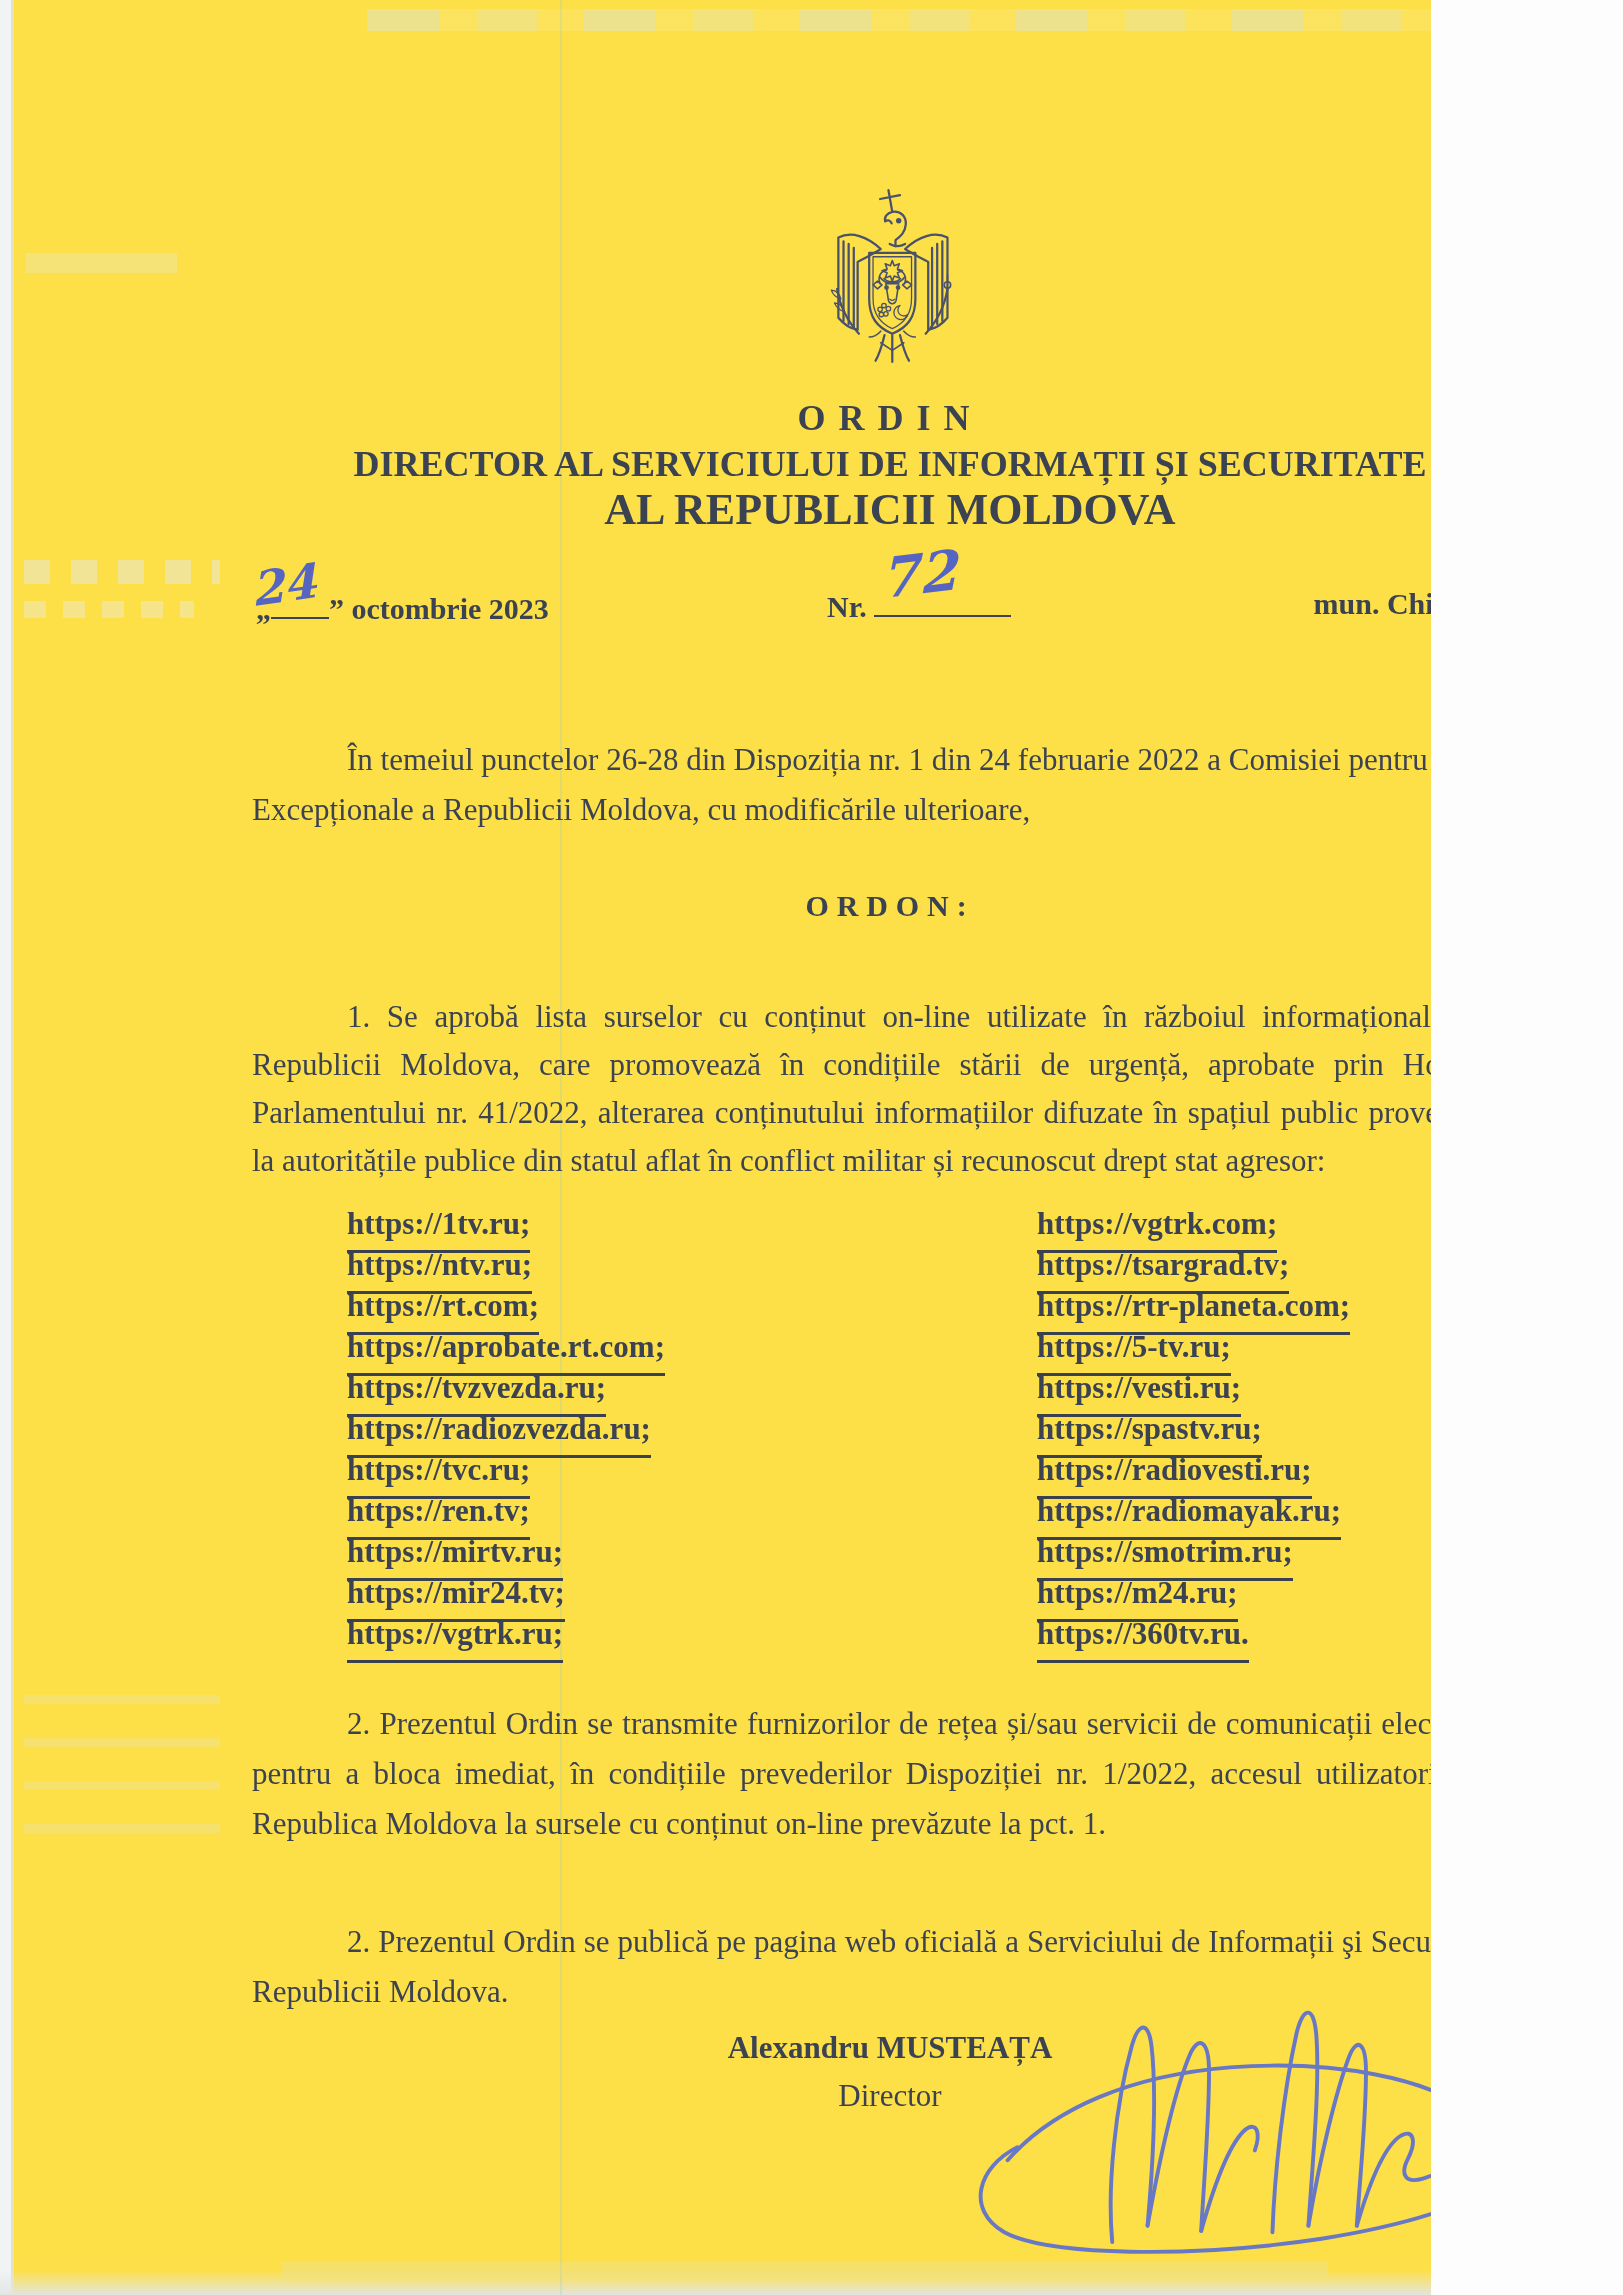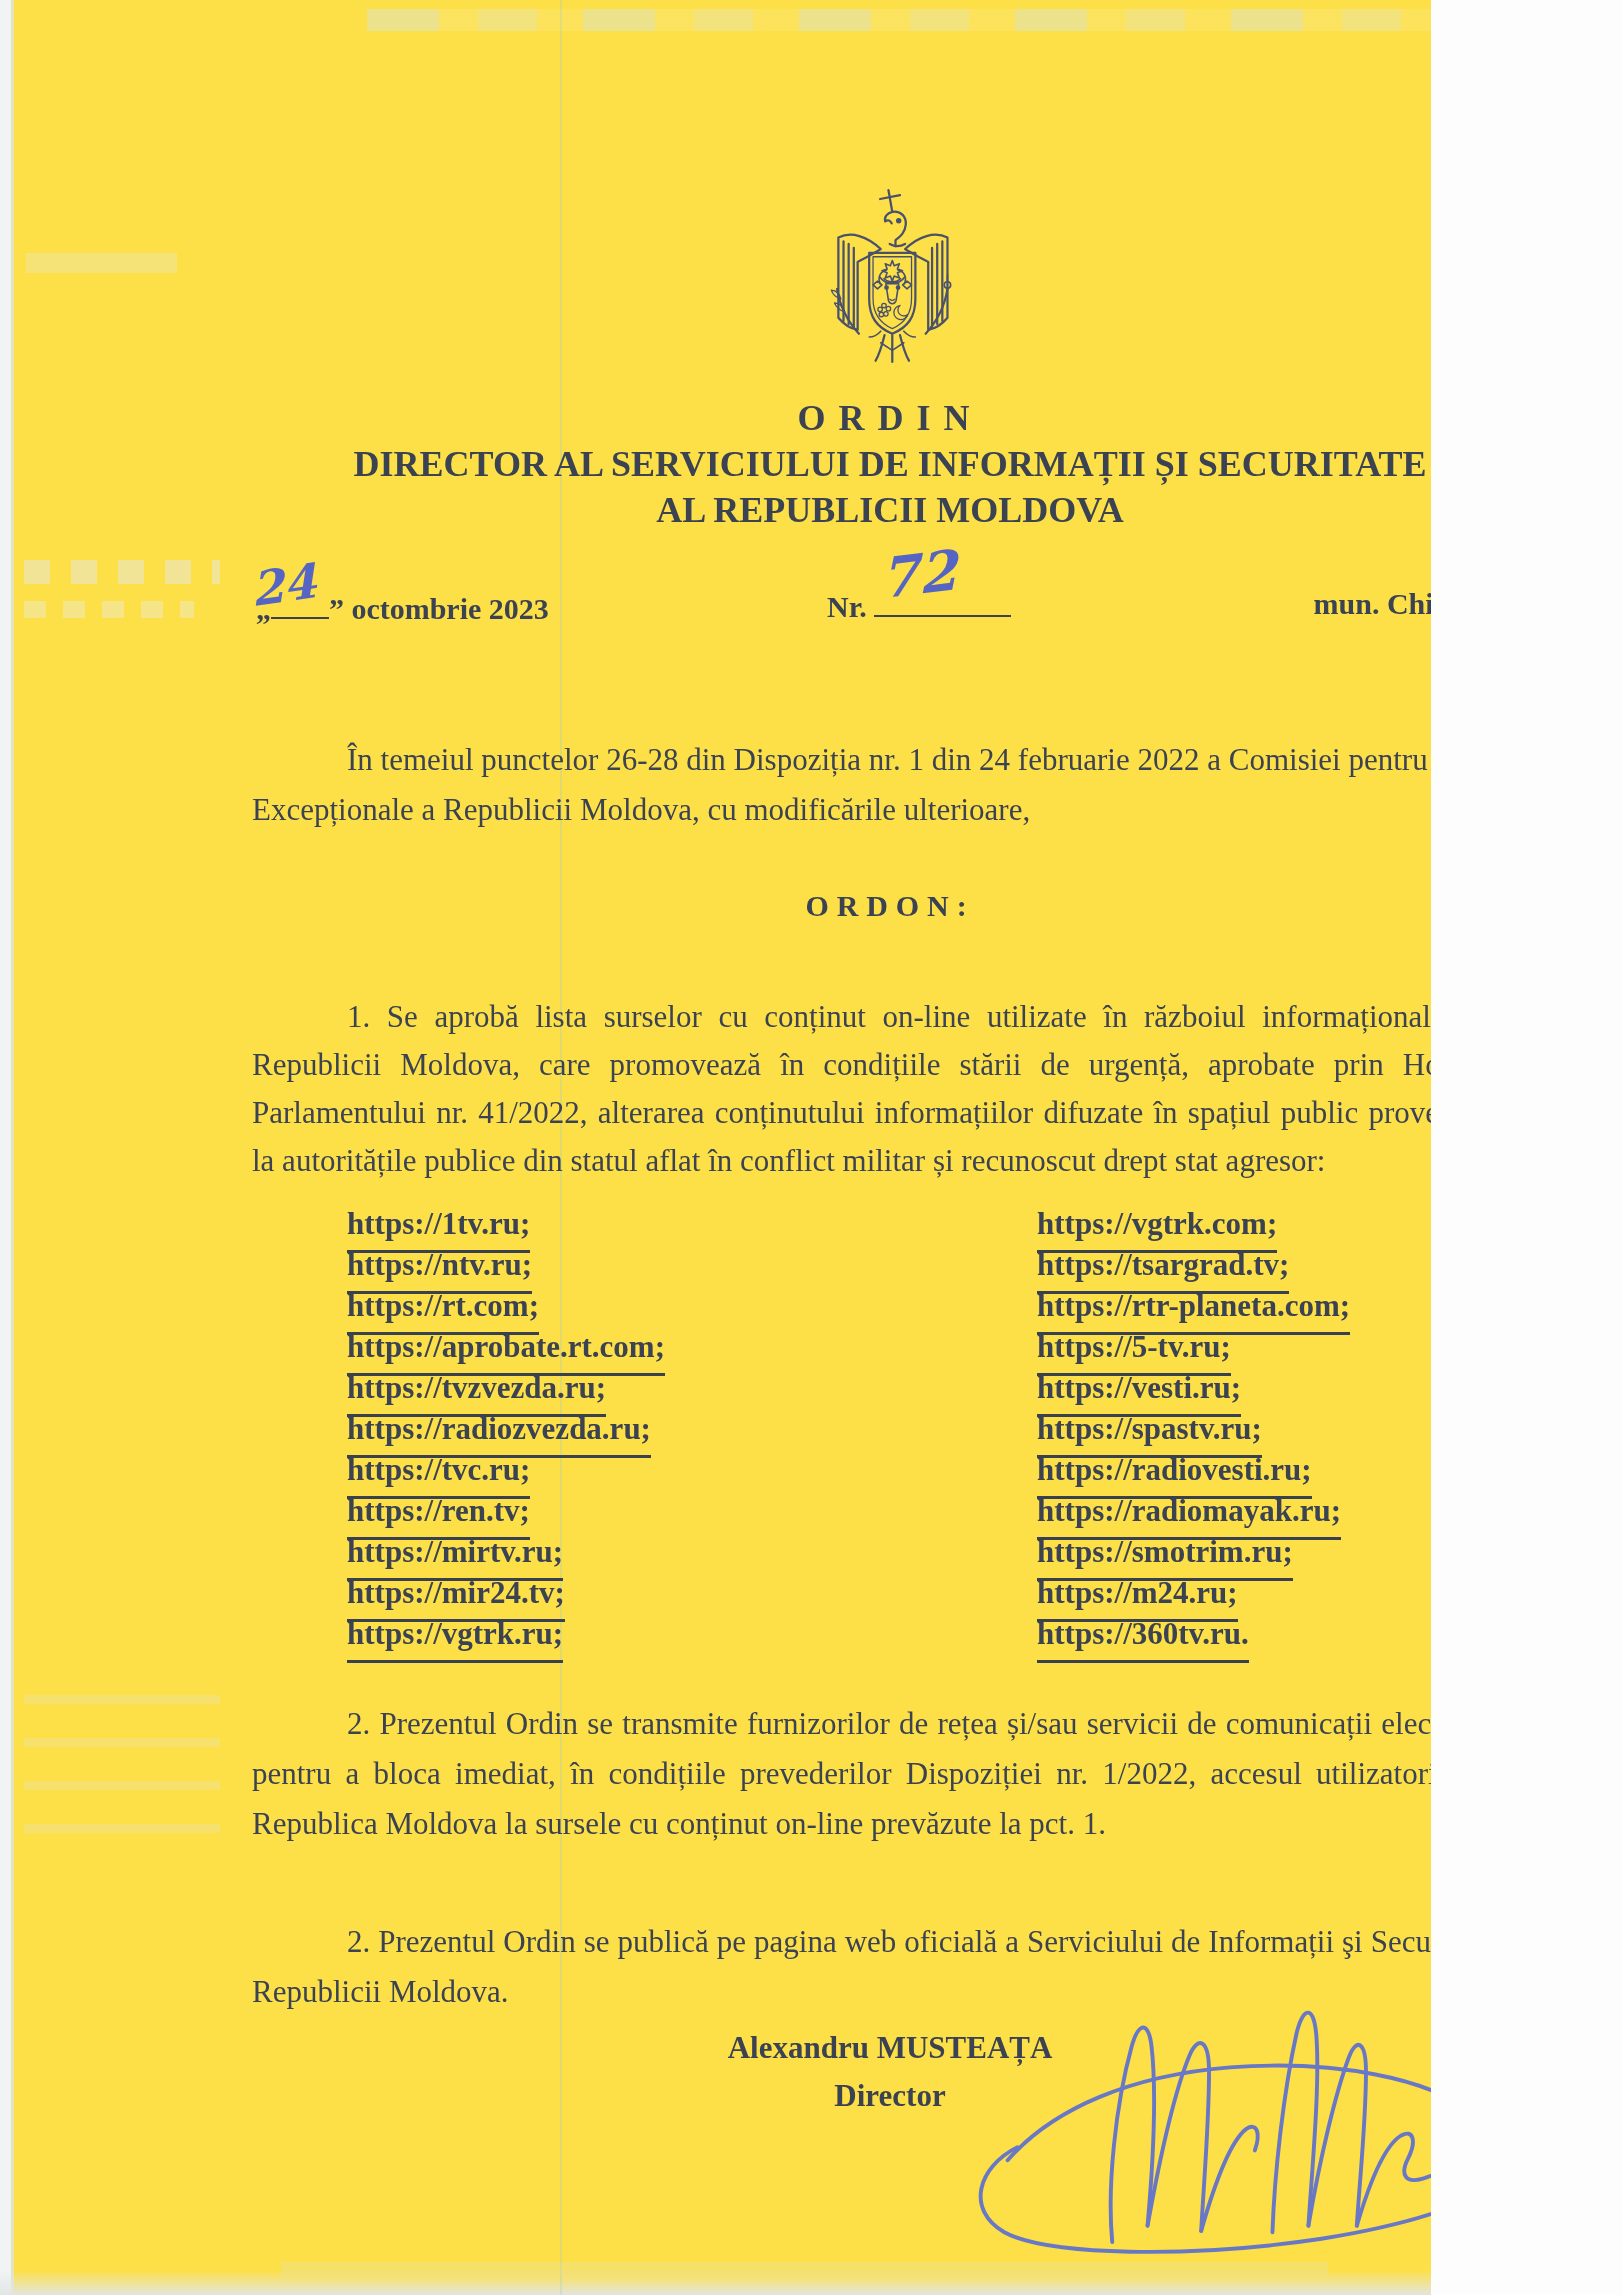--- a/index.html
+++ b/index.html
@@ -26,21 +26,21 @@
   .g4{left:26px;top:253px;width:151px;height:19.6px;background:#e9ebea;opacity:.3;}
   .g5{left:281px;top:2262px;width:1047px;height:13px;background:rgba(222,225,224,.45);}
 
   
   .arms{position:absolute;left:814px;top:185px;width:154px;height:182px;}
 
   
   .title-block{position:absolute;left:252px;top:395px;width:1276px;text-align:center;font-weight:bold;}
   .title-line1{font-size:36px;letter-spacing:13px;height:46px;line-height:46px;}
   .title-line2{font-size:36px;height:46px;line-height:46px;}
-  .title-line3{font-size:36px;height:46px;line-height:46px;}
+  .title-line3{font-size:44px;height:46px;line-height:46px;}
 
   
   .meta{position:absolute;left:252px;top:558px;width:1276px;height:85px;font-weight:bold;}
   .meta-date{position:absolute;left:3.9px;top:29px;font-size:30px;white-space:nowrap;}
   .day-slot{display:inline-block;position:relative;width:58px;border-bottom:2.6px solid #3b4252;height:30px;vertical-align:baseline;}
   .hand{color:#5765c2;font-family:"DejaVu Serif",serif;font-style:italic;font-weight:bold;}
   .hand-day{position:absolute;left:-15.7px;top:-26px;font-size:47px;transform:rotate(-8deg) skewX(-6deg);line-height:1;}
   .meta-nr{position:absolute;left:575px;top:26px;font-size:30px;white-space:nowrap;}
   .nr-slot{display:inline-block;position:relative;width:137px;border-bottom:2.6px solid #3b4252;height:31px;vertical-align:baseline;}
   .hand-nr{position:absolute;left:10.5px;top:-38px;font-size:55px;transform:rotate(-7deg) skewX(-8deg);line-height:1;}
@@ -59,21 +59,21 @@
   
   .urls{position:absolute;left:252px;top:1206px;width:1276px;height:458px;}
   .url-col{position:absolute;top:0;}
   .url-col-left{left:95px;}
   .url-col-right{left:785px;}
   .url-row{height:41px;}
   .url-text{font-size:31px;font-weight:bold;border-bottom:3.3px solid #39414f;padding-bottom:9px;white-space:nowrap;}
 
   
   .sig-name{position:absolute;left:252px;top:2030px;width:1276px;text-align:center;font-size:31px;font-weight:bold;}
-  .sig-role{position:absolute;left:252px;top:2078px;width:1276px;text-align:center;font-size:31px;font-weight:bold;}
+  .sig-role{position:absolute;left:252px;top:2078px;width:1276px;text-align:center;font-size:31px;font-weight:normal;}
   .autograph{position:absolute;left:916px;top:1951px;width:641px;height:327px;}
 </style>
 </head>
 <body>
 
 <div class="page">
 
   <div class="edge-left-soft"></div>
   <div class="edge-left"></div>
   <div class="edge-top"></div>

